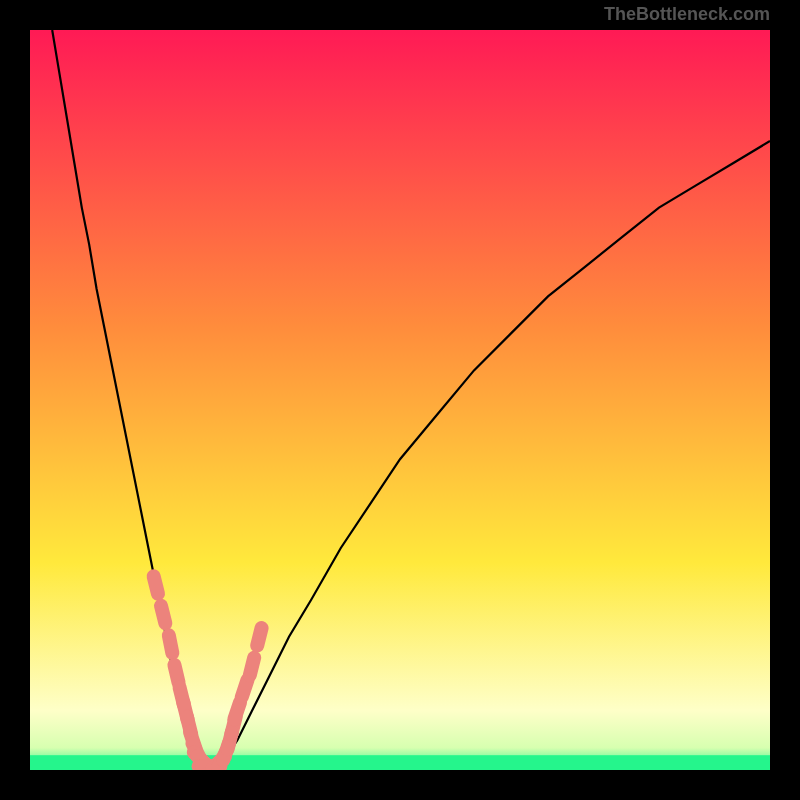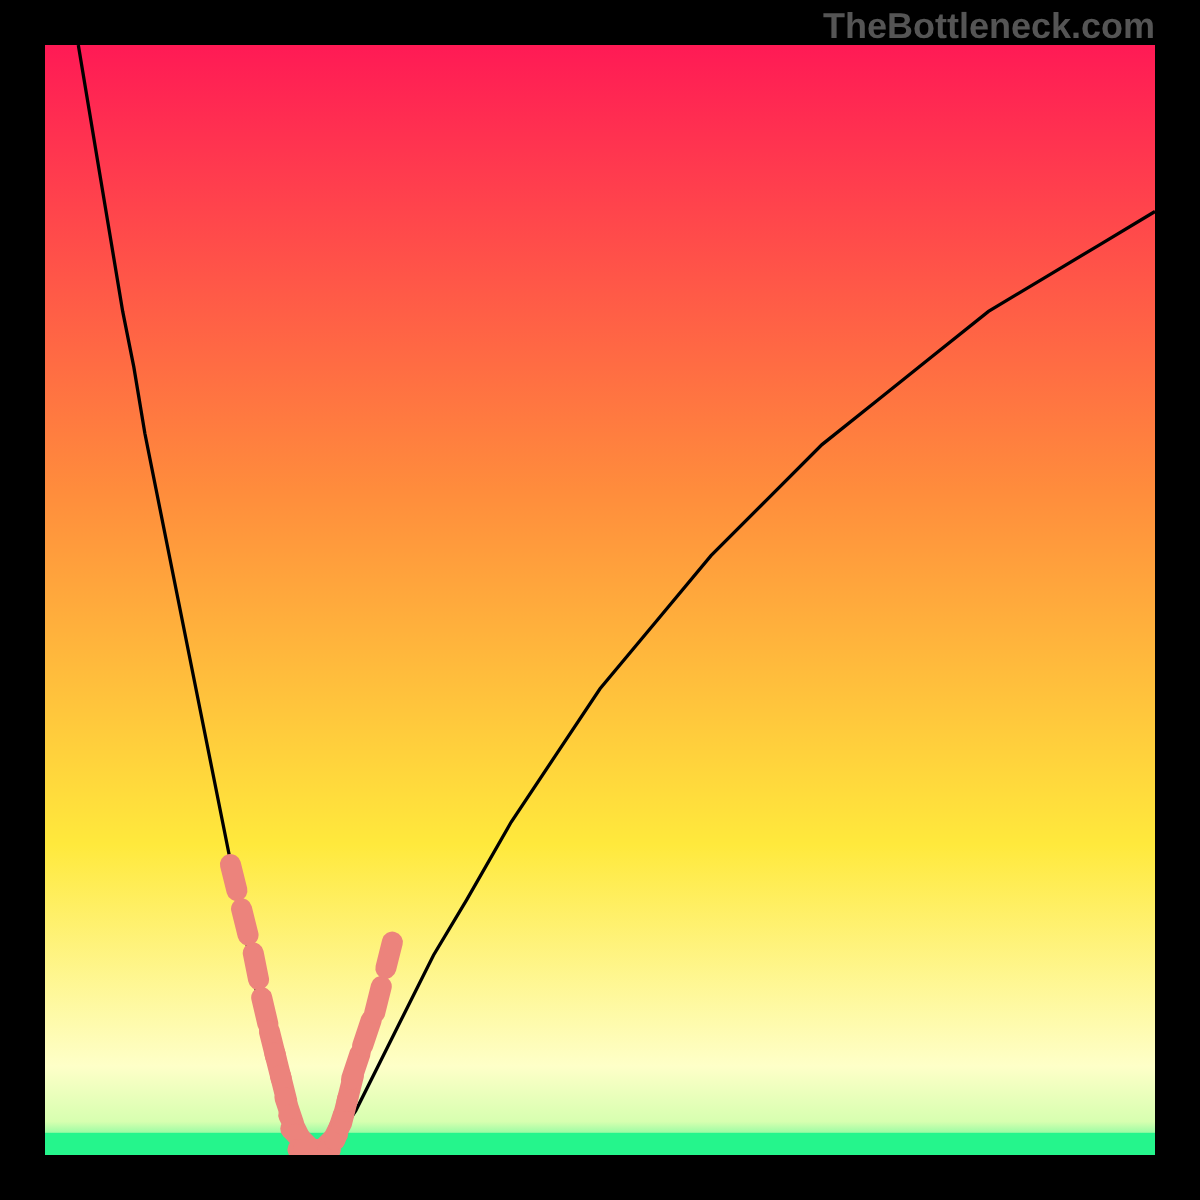--- a/index.html
+++ b/index.html
@@ -1,19 +1,19 @@
 <!DOCTYPE html>
 <html><head>
 <meta charset="utf-8">
 <style>
   * { margin: 0; padding: 0; box-sizing: border-box; }
   body { width: 800px; height: 800px; overflow: hidden; font-family: Arial, sans-serif; }
   .container { position: relative; width: 800px; height: 800px; background: #000; }
   .plot-area { position: absolute; left: 30px; top: 30px; width: 740px; height: 740px; }
-  .watermark { position: absolute; top: 4px; right: 30px; font-size: 24px; font-weight: bold; color: #555; z-index: 10; }
+  .watermark { position: absolute; top: 4px; right: 30px; font-size: 18px; font-weight: bold; color: #555; z-index: 10; }
   svg { display: block; }
 </style>
 </head>
 <body>
 
 <div class="container">
   <div class="watermark">TheBottleneck.com</div>
   <div class="plot-area">
     <svg id="chart-svg" width="740" height="740" viewBox="0 0 740 740">
         <defs>

